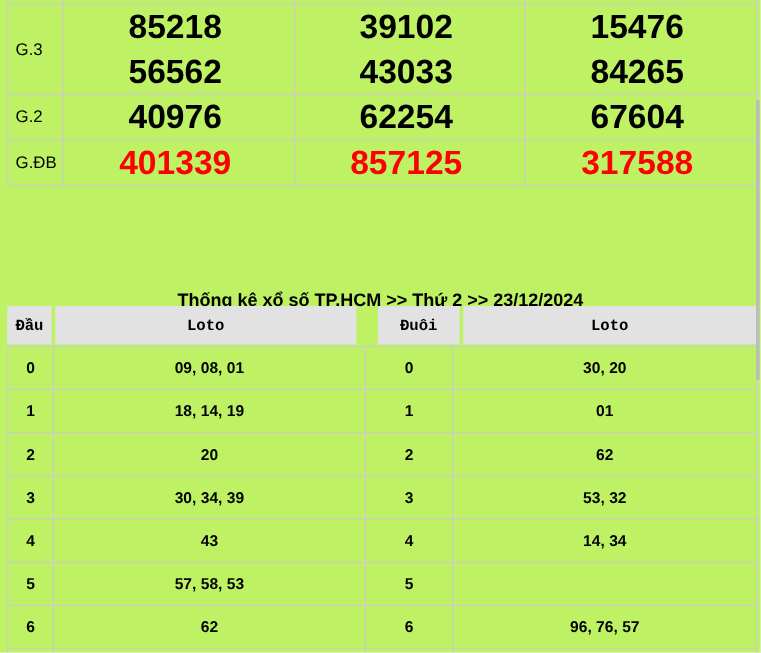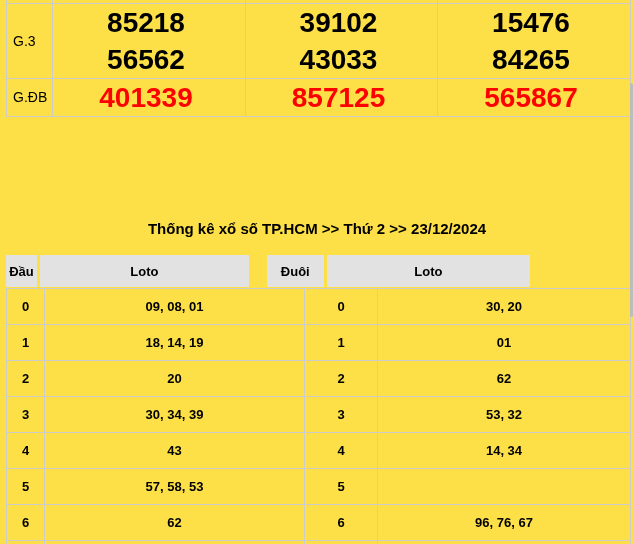--- a/index.html
+++ b/index.html
@@ -1,40 +1,40 @@
 <!DOCTYPE html>
 <html><head>
 <meta charset="utf-8">
 <style>
   * { margin:0; padding:0; box-sizing:border-box; }
   html,body { background:#ffffff; }
   body { font-family:"Liberation Sans","DejaVu Sans",sans-serif; }
-  .screen { position:relative; width:634px; height:544px; overflow:hidden; background:#fde047; }
+  .screen { position:relative; width:634px; height:544px; overflow:hidden; background:#bef264; }
 
   
   .results-wrap { position:absolute; left:6px; top:0; width:624px; }
   table.results { border-collapse:collapse; table-layout:fixed; width:624px; }
   table.results td { border:1px solid #ccc; vertical-align:middle; }
   table.results tr.cut td { border-top:none; height:3px; }
   td.lbl { font-size:14px; color:#000; padding-left:6px; font-weight:400; }
   td.num { text-align:center; padding-right:6px; font-weight:700; font-size:28px; color:#000; letter-spacing:0; }
   td.num div { line-height:37px; }
   tr.row-single { height:38px; }
   tr.row-db td.num { color:#fe0000; }
 
   
   .provider { position:absolute; left:15px; top:201px; font-size:13px; color:#000; }
   .provider a { color:#ff0000; text-decoration:none; cursor:pointer; }
 
   
-  .heading { position:absolute; left:0; top:220px; width:634px; text-align:center;
+  .heading { position:absolute; left:0; top:242px; width:634px; text-align:center;
              font-weight:700; font-size:15px; color:#000; }
 
   
-  .stats-head { position:absolute; left:6px; top:255px; width:524px; height:32px; display:flex; gap:3px; }
+  .stats-head { position:absolute; left:6px; top:255px; width:624px; height:32px; display:flex; gap:3px;font-family:Liberation Mono, monospace; }
   .stats-head .h { background:#e2e2e2; display:flex; align-items:center; justify-content:center;
                    font-weight:700; font-size:13px; color:#000; }
   .h-dau  { width:38px; }
   .h-loto1{ width:257px; }
   .h-duoi { width:70px;margin-left:15px; }
   .h-loto2{ width:250px; }
 
   
   table.stats { position:absolute; left:6px; top:288px; width:624px;
                 border-collapse:collapse; table-layout:fixed; }
@@ -74,30 +74,42 @@
         </td>
         <td class="num">
           <div>39102</div>
           <div>43033</div>
         </td>
         <td class="num">
           <div>15476</div>
           <div>84265</div>
         </td>
       </tr>
+      <tr class="row-single">
+        <td class="lbl">G.2</td>
+        <td class="num">
+              <div>40976</div>
+            </td>
+        <td class="num">
+              <div>62254</div>
+            </td>
+        <td class="num">
+              <div>67604</div>
+            </td>
+      </tr>
       <tr class="row-single row-db">
         <td class="lbl">G.ĐB</td>
         <td class="num">
               <div>401339</div>
             </td>
         <td class="num">
               <div>857125</div>
             </td>
         <td class="num">
-              <div>565867</div>
+              <div>317588</div>
             </td>
       </tr>
     </tbody>
       </table>
   </div>
 
 
   <div class="heading">Thống kê xổ số TP.HCM &gt;&gt; Thứ 2 &gt;&gt; 23/12/2024</div>
 
   <div class="stats-head">
@@ -148,21 +160,21 @@
     <tr>
       <td>5</td>
       <td>57, 58, 53</td>
       <td>5</td>
       <td></td>
     </tr>
     <tr>
       <td>6</td>
       <td>62</td>
       <td>6</td>
-      <td>96, 76, 67</td>
+      <td>96, 76, 57</td>
     </tr>
     <tr>
       <td></td>
       <td></td>
       <td></td>
       <td></td>
     </tr>
   </tbody>
     </table>
 

